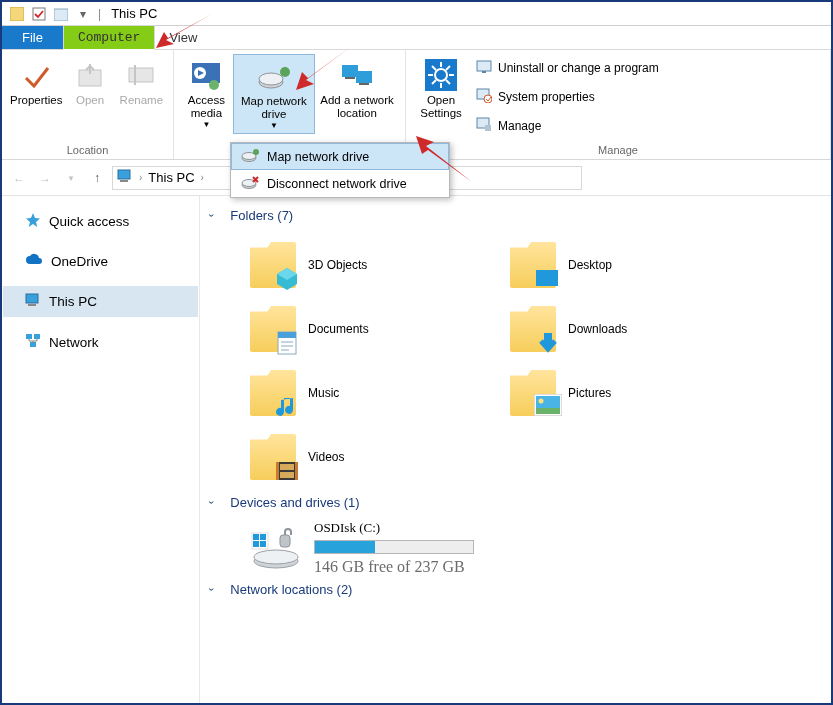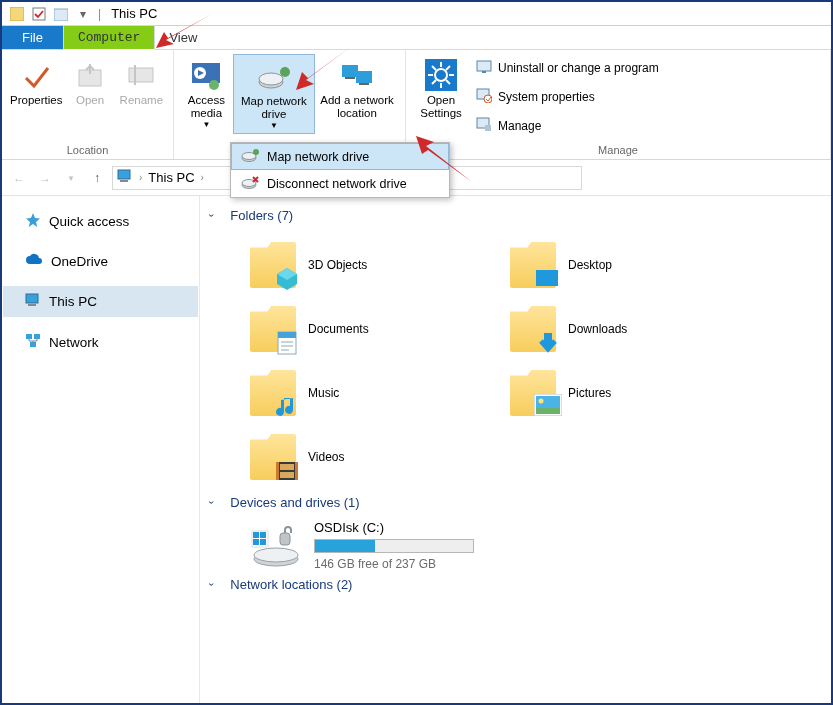--- a/index.html
+++ b/index.html
@@ -146,24 +146,24 @@
   }
   .overlay {
     position:absolute; right:-4px; bottom:-4px;
     width:26px; height:26px;
   }
   .drive-tile {
     display:flex; align-items:center; gap:12px;
     padding-left:40px;
   }
   .drive-icon { width:52px; height:42px; position:relative; }
-  .drive-body { font-size:13px; }
+  .drive-body { font-size:13px;font-family:Liberation Serif, serif; }
   .drive-bar { width:160px; height:14px; border:1px solid #b7b7b7; margin:4px 0; position:relative; background:#eee;}
   .drive-fill { position:absolute; left:0; top:0; bottom:0; background:#27a2db; }
-  .drive-free { color:#6b6b6b; font-size:12px; }
+  .drive-free { color:#6b6b6b; font-size:16px; }
   .arrow {
     position:absolute;
     pointer-events:none;
     z-index:100;
   }
   svg.arrow-svg path { fill:#cf2a2a; }
 </style>
 </head>
 <body>
 

